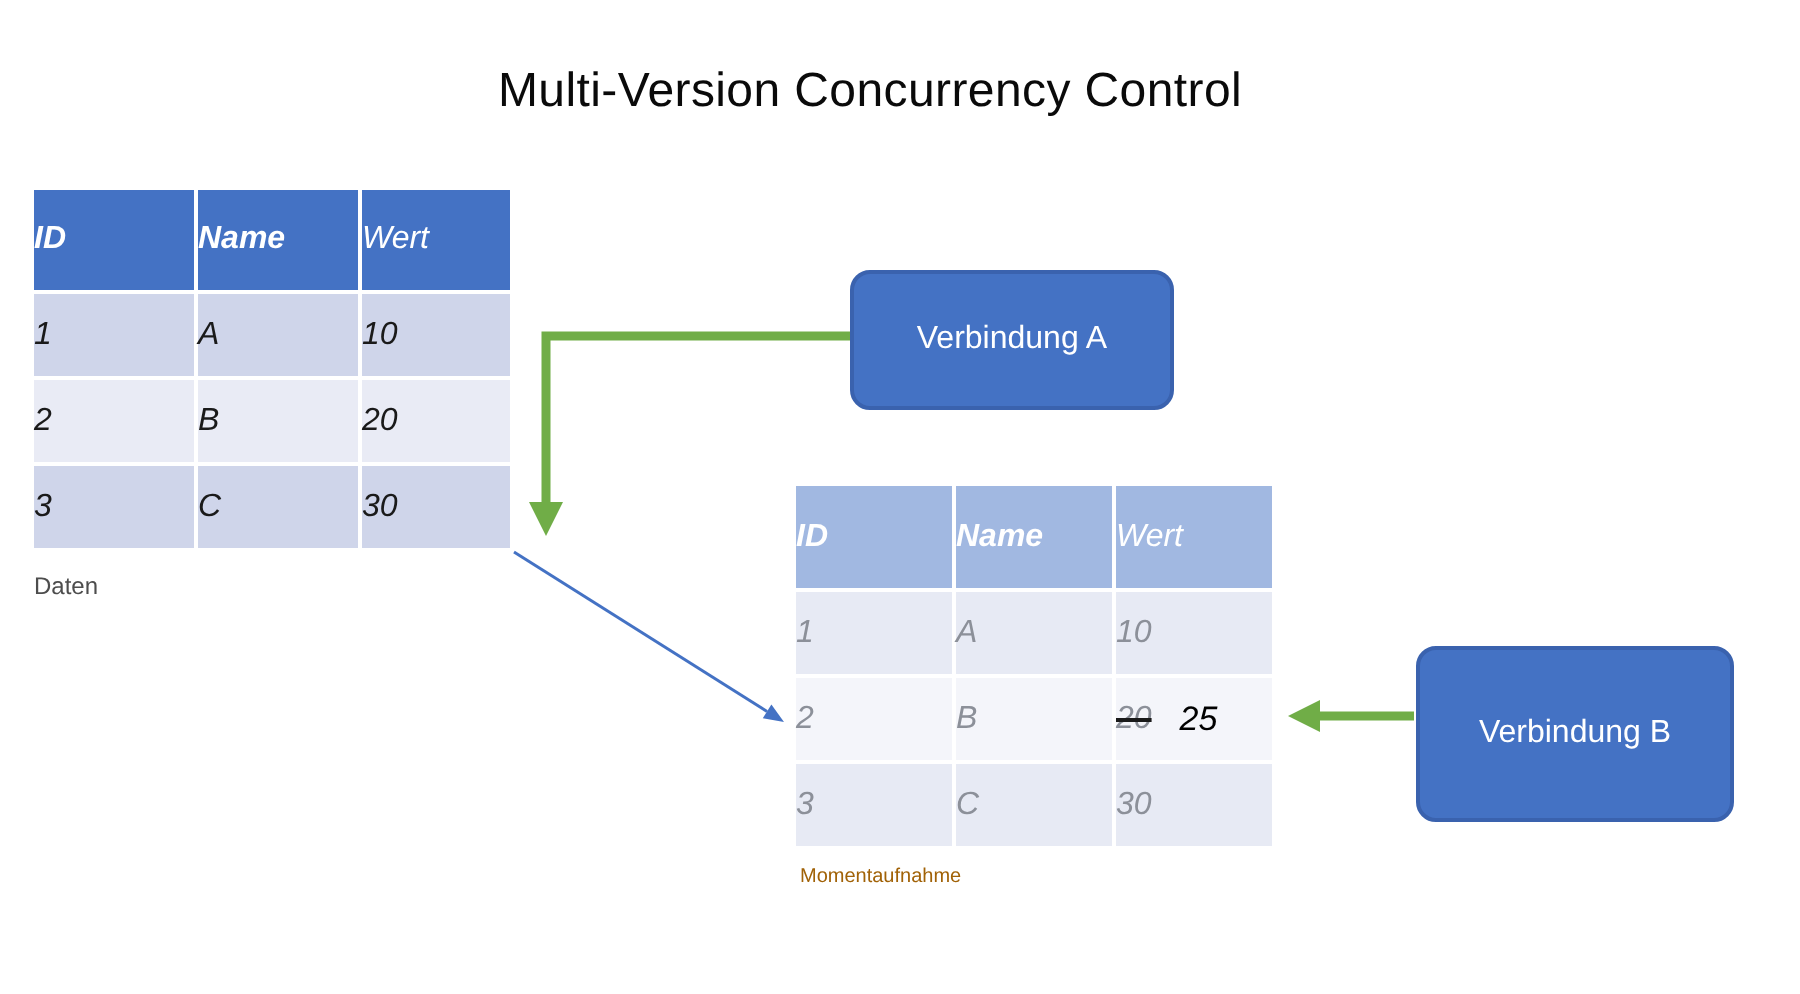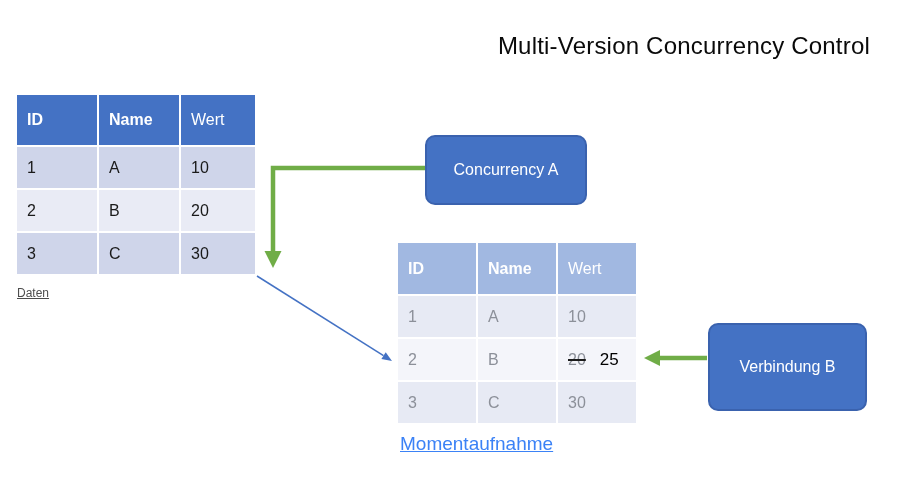--- a/index.html
+++ b/index.html
@@ -9,38 +9,38 @@
     width: 900px;
     height: 497px;
     background: #ffffff;
     overflow: hidden;
   }
   .title {
     position: absolute;
     top: 32px;
     left: 0;
     width: 870px;
-    text-align: right;
+    text-align: center;
     font-size: 24px;
     font-weight: 500;
     color: #0a0a0a;
     letter-spacing: 0.2px;
   }
   
   .dtable {
     position: absolute;
     display: grid;
     gap: 2px;
   }
   .dtable .cell {
     display: flex;
     align-items: center;
-    padding-left: 10px;
     font-size: 16px;
     box-sizing: border-box;
+    font-style: italic;
   }
   
   .t-daten { left: 17px; top: 95px; grid-template-columns: 80px 80px 74px; }
   .t-daten .hcell {
     background: #4472C4; color: #ffffff; height: 50px;
     font-size: 16px; font-weight: bold;
   }
   .t-daten .hcell.thin { font-weight: 400; }
   .t-daten .rcell { height: 41px; color: #1a1a1a; }
   .t-daten .band-a { background: #CFD5EA; }
@@ -56,23 +56,23 @@
   .t-snap .band-a { background: #E7EAF4; }
   .t-snap .band-b { background: #F4F5FA; }
   .t-snap .oldval {
     color: #8C9099;
     text-decoration: line-through;
     text-decoration-color: #1a1a1a;
     text-decoration-thickness: 2px;
   }
   .t-snap .newval { color: #000000; margin-left: 14px; font-size: 17px; }
   
-  .cap { position: absolute; color: #4d4d4d; text-decoration: underline; }
+  .cap { position: absolute; color: #4d4d4d; }
   .cap-daten { left: 17px; top: 286px; font-size: 12px; }
-  .cap-snap  { left: 400px; top: 433px; font-size: 19px; color: #3b82f6; }
+  .cap-snap  { left: 400px; top: 433px; font-size: 10px; color: #a16207; }
   
   .connbox {
     position: absolute;
     background: #4472C4;
     border: 2px solid #3A62AE;
     border-radius: 10px;
     color: #ffffff;
     font-size: 16px;
     display: flex;
     align-items: center;
@@ -131,21 +131,21 @@
       <span class="newval">25</span>
     </div>
 
     <div class="cell rcell band-a">3</div>
     <div class="cell rcell band-a">C</div>
     <div class="cell rcell band-a">30</div>
   </div>
   <div class="cap cap-snap">Momentaufnahme</div>
 
   <div class="connbox box-a">
-    <span>Concurrency A</span>
+    <span>Verbindung A</span>
   </div>
   <div class="connbox box-b">
     <span>Verbindung B</span>
   </div>
 
   <svg class="arrows" viewBox="0 0 900 497" xmlns="http://www.w3.org/2000/svg">
 
     <g>
       <polyline points="425,168 273,168 273,252" fill="none" stroke="#70AD47" stroke-width="4.5"></polyline>
       <polygon points="273,268 264.5,251 281.5,251" fill="#70AD47"></polygon>

